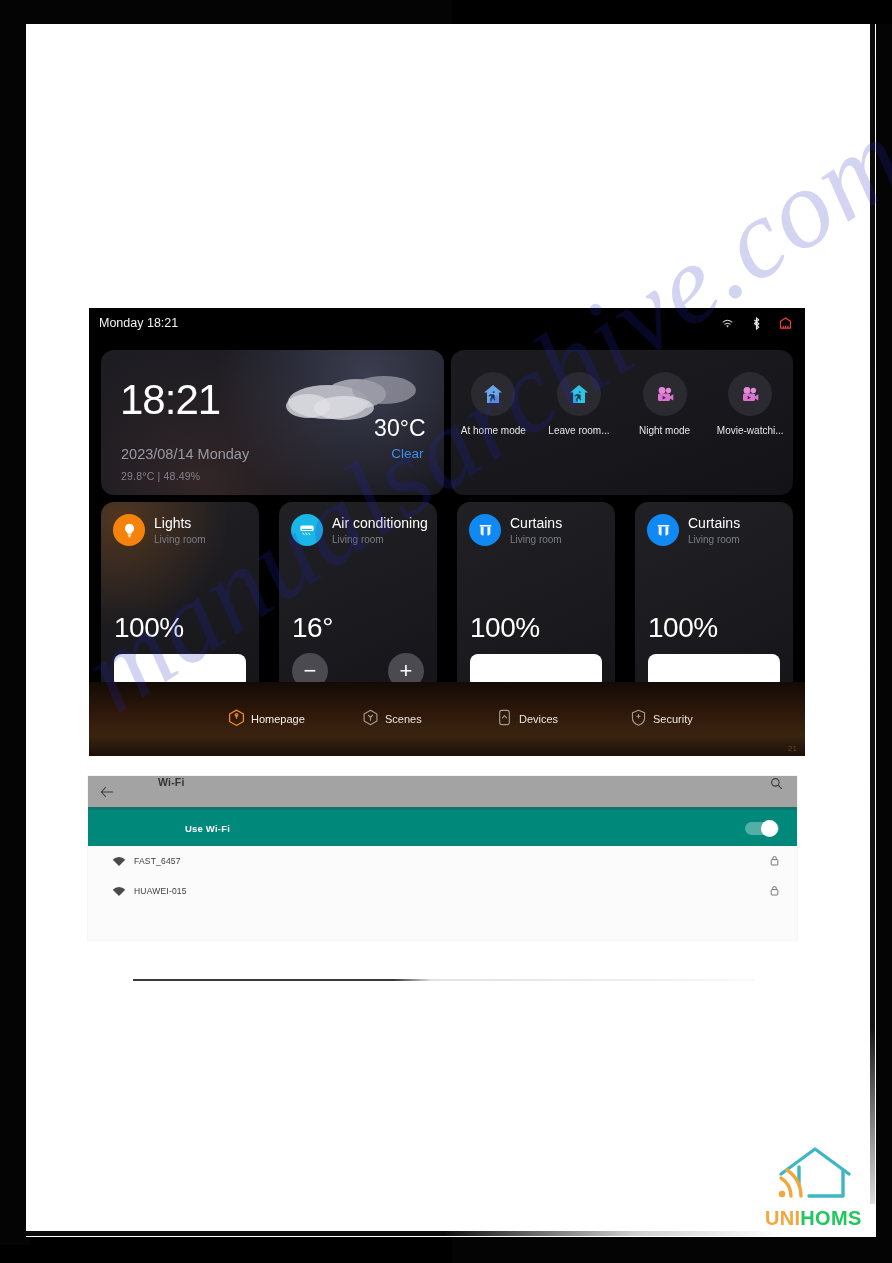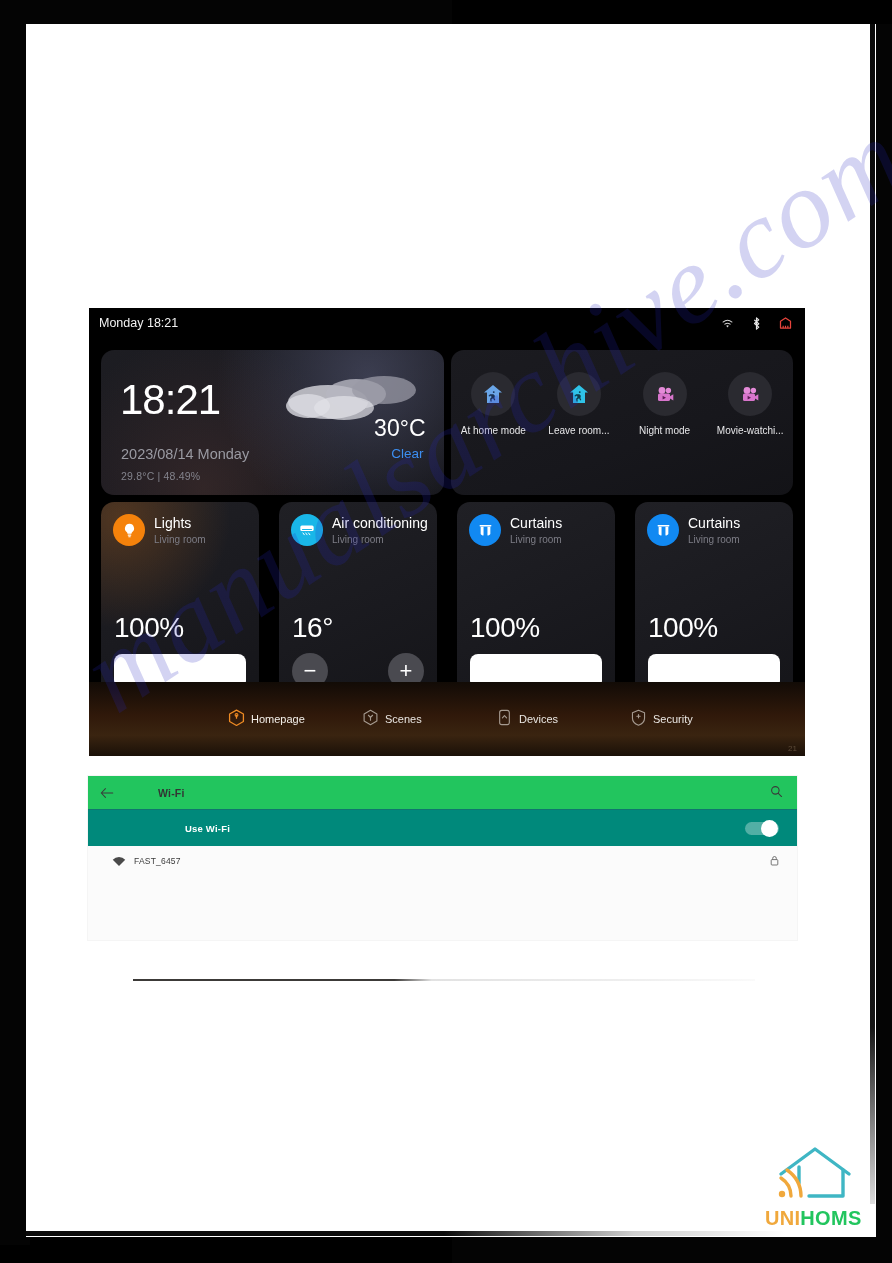--- a/index.html
+++ b/index.html
@@ -156,24 +156,24 @@
 
   
   .wifi-panel {
     position:absolute; left:88px; top:776px;
     width:709px; height:164px;
     background:#fbfbfb;
     z-index:10;
     box-shadow:0 0 0 1px rgba(0,0,0,.04);
   }
   .wifi-head {
-    height:34px; display:flex; align-items:center;
+    height:34px; display:flex; 
     padding:0 14px 0 12px;
-    background:#22c55e;
-    border-bottom:1px solid #0f766e;
+    background:#a3a3a3;
+    border-bottom:3px solid #0f766e;
   }
   .wifi-back { width:22px; display:flex; align-items:center; }
   .wifi-title { font-size:10.5px; color:#333; font-weight:700; margin-left:36px; letter-spacing:.2px; }
   .wifi-search { margin-left:auto; }
   .wifi-usebar {
     height:36px; background:#00897b;
     display:flex; align-items:center; padding:0 18px 0 0;
   }
   .wifi-usebar-label { font-size:9.5px; color:#fff; font-weight:700; margin-left:97px; letter-spacing:.2px;text-align:center;}
   .toggle {
@@ -464,20 +464,34 @@
           </svg>
       </span>
       <span class="wifi-name">FAST_6457</span>
       <span class="wifi-lock">
         <svg width="9" height="11" viewBox="0 0 12 14">
             <rect x="1.6" y="5.8" width="8.8" height="7.2" rx="1.1" stroke="#5a5a5a" stroke-width="1.1" fill="none"></rect>
             <path d="M3.6 5.8V4.1a2.4 2.4 0 0 1 4.8 0v1.7" stroke="#5a5a5a" stroke-width="1.1" fill="none"></path>
           </svg>
       </span>
     </div>
+    <div class="wifi-row">
+      <span class="sig">
+        <svg width="14" height="11" viewBox="0 0 18 14">
+            <path d="M9 12.8L1 4.6a11.3 11.3 0 0 1 16 0z" fill="#4a4a4a"></path>
+          </svg>
+      </span>
+      <span class="wifi-name">HUAWEI-015</span>
+      <span class="wifi-lock">
+        <svg width="9" height="11" viewBox="0 0 12 14">
+            <rect x="1.6" y="5.8" width="8.8" height="7.2" rx="1.1" stroke="#5a5a5a" stroke-width="1.1" fill="none"></rect>
+            <path d="M3.6 5.8V4.1a2.4 2.4 0 0 1 4.8 0v1.7" stroke="#5a5a5a" stroke-width="1.1" fill="none"></path>
+          </svg>
+      </span>
+    </div>
   </div>
 </div>
 
 <div class="rule"></div>
 
 <div class="logo">
   <svg width="100" height="70" viewBox="0 0 100 70">
     <path d="M16 34L50 9l34 25" stroke="#3fb6c4" stroke-width="3.4" fill="none" stroke-linecap="round" stroke-linejoin="round"></path>
     <path d="M78 30v26H44" stroke="#3fb6c4" stroke-width="3.4" fill="none" stroke-linecap="round" stroke-linejoin="round"></path>
     <path d="M34 27v16" stroke="#3fb6c4" stroke-width="3.4" fill="none" stroke-linecap="round"></path>

